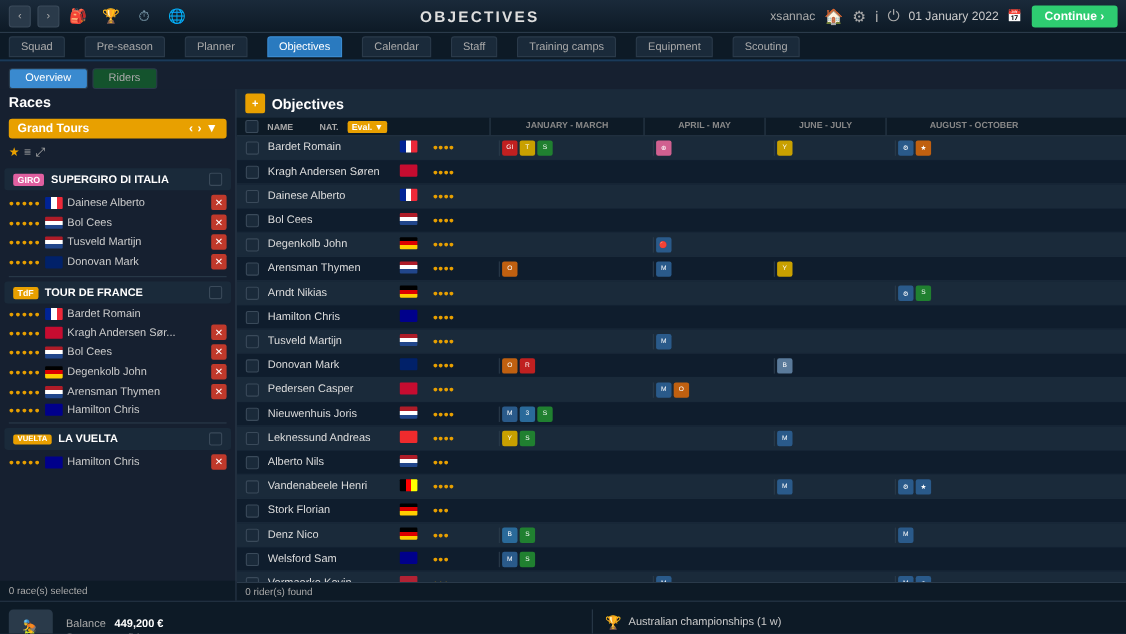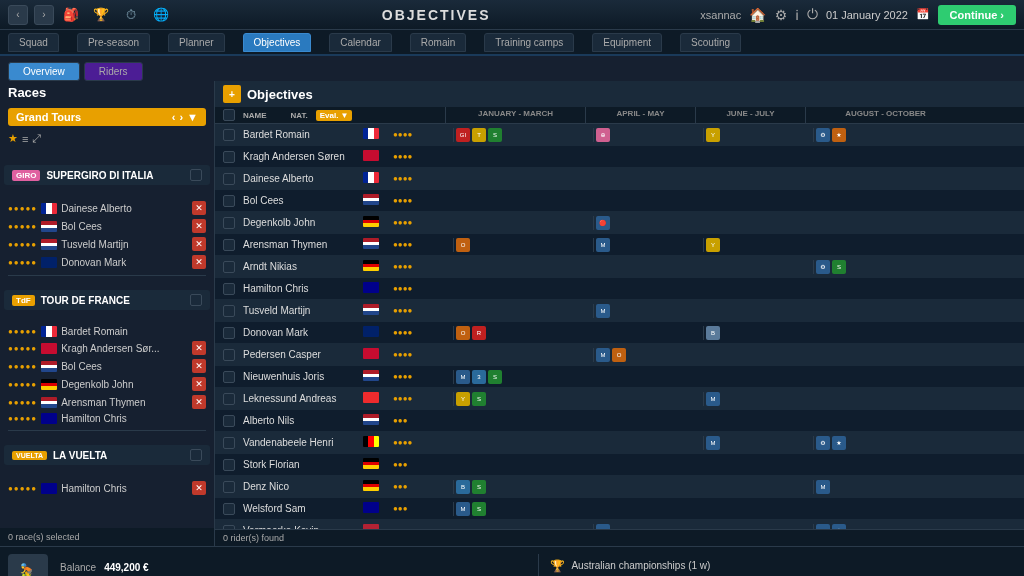--- a/index.html
+++ b/index.html
@@ -118,21 +118,21 @@
 
     
     .sub-tabs {
       display: flex;
       gap: 4px;
       padding: 6px 8px 0 8px;
       background: #162030;
     }
     .sub-tab {
       padding: 3px 14px;
-      background: #4c1d95;
+      background: #14532d;
       border: 1px solid #2a3a4a;
       border-radius: 3px;
       color: #aaa;
       cursor: pointer;
       font-size: 10px;
     }
     .sub-tab.active {
       background: #3a8acf;
       color: #fff;
     }
@@ -176,21 +176,21 @@
     }
     .races-list::-webkit-scrollbar { width: 4px; }
     .races-list::-webkit-scrollbar-track { background: #0d1a26; }
     .races-list::-webkit-scrollbar-thumb { background: #2a3a4a; }
 
     .race-section-header {
       display: flex;
       align-items: center;
       padding: 4px 8px;
       background: #1a2a3a;
-      margin: 14px 4px;
+      margin: 2px 4px;
       border-radius: 3px;
       cursor: pointer;
     }
     .race-section-badge {
       font-size: 8px;
       background: #e8a000;
       color: #fff;
       padding: 1px 4px;
       border-radius: 2px;
       margin-right: 6px;
@@ -484,21 +484,21 @@
     <button class="continue-btn">Continue ›</button>
   </div>
 </div>
 
 <div class="nav-tabs">
   <div class="nav-tab">Squad</div>
   <div class="nav-tab">Pre-season</div>
   <div class="nav-tab">Planner</div>
   <div class="nav-tab active">Objectives</div>
   <div class="nav-tab">Calendar</div>
-  <div class="nav-tab">Romain</div>
+  <div class="nav-tab">Staff</div>
   <div class="nav-tab">Training camps</div>
   <div class="nav-tab">Equipment</div>
   <div class="nav-tab">Scouting</div>
 </div>
 
 <div class="sub-tabs">
   <div class="sub-tab active">Overview</div>
   <div class="sub-tab">Riders</div>
 </div>
 

